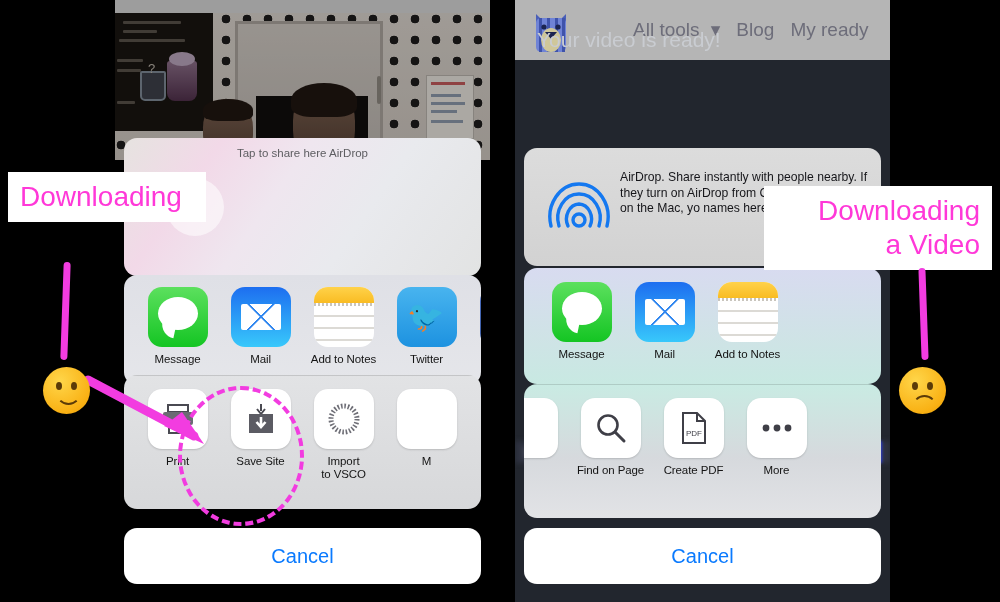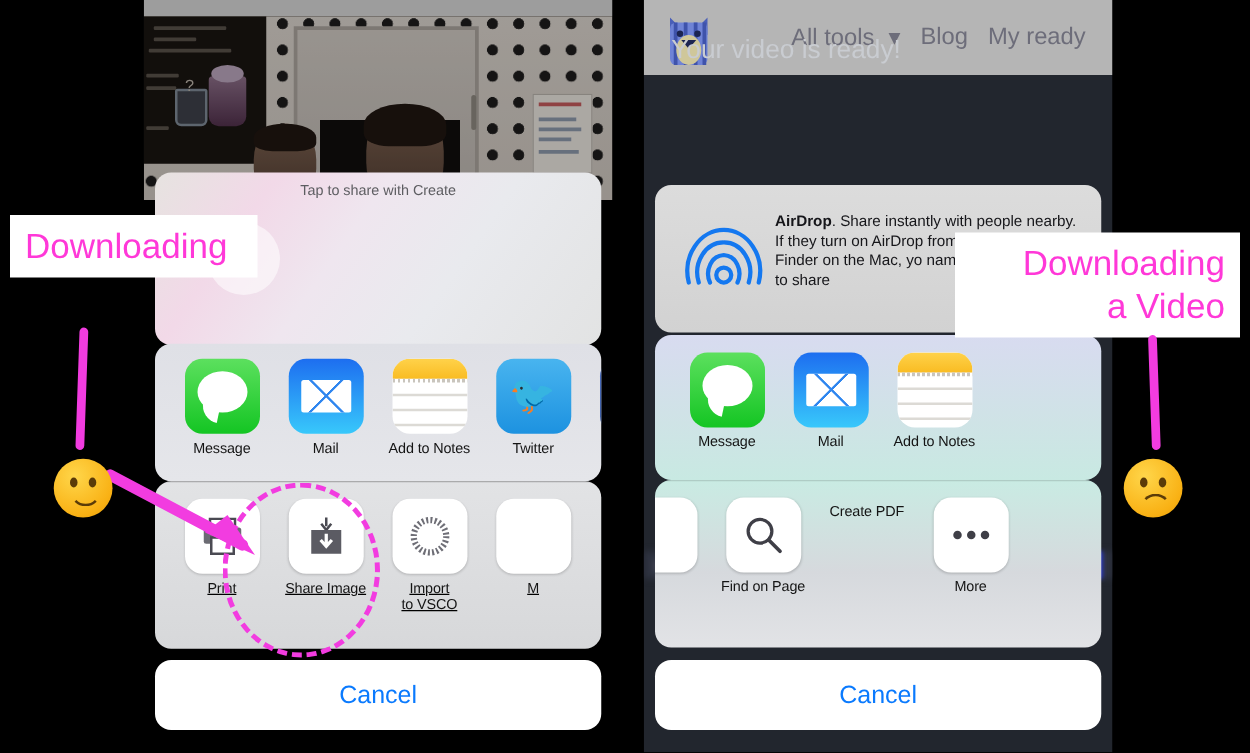--- a/index.html
+++ b/index.html
@@ -91,21 +91,21 @@
     color:#6d6d7a;font-size:19px;white-space:nowrap;}
   .r-body{position:absolute;top:60px;left:0;width:375px;height:542px;background:#22262e;}
   .r-ready{position:absolute;top:28px;left:22px;color:#c9ccd1;font-size:21px;}
   .r-blurline{position:absolute;left:0;top:441px;width:375px;height:22px;background:#2e3240;
     color:rgba(200,200,205,.45);font-size:12px;overflow:hidden;filter:blur(2.4px);padding:3px 8px;box-sizing:border-box;}
   .r-blurbtn{position:absolute;right:8px;top:441px;width:52px;height:22px;background:#2b3bd6;filter:blur(1.6px);}
 
   .ad2{top:148px;height:118px;background:linear-gradient(180deg,#dcdcdc,#d2d2d2);}
   .ad2-ico{position:absolute;left:22px;top:26px;width:66px;height:66px;}
   .ad2-txt{position:absolute;left:96px;top:22px;width:248px;color:#16161a;font-size:12.2px;line-height:15.5px;}
-  .ad2-txt b{font-weight:bold;}
+  .ad2-txt b{font-weight:normal;}
 
   .r-apps{background:linear-gradient(180deg,#d8dbf0 0%,#cfe3e6 60%,#c8e9e2 100%);}
   .r-acts{background:linear-gradient(180deg,#c9ebe3 0%,#d6d9dd 55%,#e2e3e6 100%);}
 
   
   .note{position:absolute;background:#fff;color:#ff38d8;font-size:28px;line-height:34px;padding:8px 12px;box-sizing:border-box;}
   .note.l{left:8px;top:172px;width:198px;text-align:left;}
   .note.r{left:764px;top:186px;width:228px;text-align:right;}
 
   .tick{position:absolute;width:7px;background:#f23ce0;border-radius:4px;}
@@ -161,21 +161,21 @@
       </div>
       <div class="ph-body"></div>
       <div class="ph-head ph-h1"></div>
       <div class="ph-hair ph-hair1"></div>
       <div class="ph-head ph-h2"></div>
       <div class="ph-hair ph-hair2"></div>
       <div class="photo-dim"></div>
     </div>
 
     <div class="sheet airdrop-card">
-      <div class="airdrop-title">Tap to share with Create</div>
+      <div class="airdrop-title">Tap to share here AirDrop</div>
       <div class="ad-ghost"></div>
     </div>
 
     <div class="sheet row-apps" style="top:275px;height:110px;">
       <div class="tiles" style="padding-top:12px;">
         <div class="tile">
           <div class="ico ic-msg"></div>
           <div class="lbl">Message</div>
         </div>
         <div class="tile">
@@ -200,21 +200,21 @@
             </div>
           <div class="lbl">Twitter</div>
         </div>
         <div class="tile">
           <div class="ico ic-fb"></div>
           <div class="lbl">F</div>
         </div>
       </div>
     </div>
 
-    <div class="sheet row-acts" style="top:385px;height:134px;text-decoration:underline;">
+    <div class="sheet row-acts" style="top:375px;height:134px;">
       <div class="hairline" style="top:0"></div>
       <div class="tiles" style="padding-top:14px;">
         <div class="tile act">
           <div class="ico">
               <span class="g">
             <svg width="34" height="30" viewBox="0 0 34 30">
                   <rect x="7" y="1" width="20" height="7" fill="none" stroke="#4a4a52" stroke-width="2"></rect>
                   <rect x="2" y="8" width="30" height="13" rx="2" fill="#6b6b73"></rect>
                   <rect x="8" y="16" width="18" height="13" fill="#fff" stroke="#4a4a52" stroke-width="2"></rect>
                 </svg>
@@ -225,21 +225,21 @@
         <div class="tile act">
           <div class="ico">
               <span class="g">
             <svg width="30" height="32" viewBox="0 0 30 32">
                   <path d="M15 1v7M11 6l4 5 4-5" stroke="#4a4a52" stroke-width="2" fill="none"></path>
                   <rect x="3" y="11" width="24" height="19" fill="#5b5b63"></rect>
                   <path d="M15 14v9M10.5 19l4.5 5 4.5-5" stroke="#fff" stroke-width="2.6" fill="none"></path>
                 </svg>
           </span>
             </div>
-          <div class="lbl">Share Image</div>
+          <div class="lbl">Save Site</div>
         </div>
         <div class="tile act">
           <div class="ico">
               <span class="g">
             <svg width="32" height="32" viewBox="0 0 32 32">
                   <circle cx="16" cy="16" r="13" fill="none" stroke="#6e6e76" stroke-width="5" stroke-dasharray="1.6 1.8"></circle>
                 </svg>
           </span>
             </div>
           <div class="lbl">Import<br>to VSCO</div>
@@ -349,20 +349,29 @@
               <span class="g">
             <svg width="32" height="32" viewBox="0 0 32 32">
                   <circle cx="13" cy="13" r="9.5" fill="none" stroke="#3f3f47" stroke-width="2.6"></circle>
                   <path d="M20 20 L29 29" stroke="#3f3f47" stroke-width="3" stroke-linecap="round"></path>
                 </svg>
           </span>
             </div>
           <div class="lbl">Find on Page</div>
         </div>
         <div class="tile act">
+          <div class="ico">
+              <span class="g">
+            <svg width="28" height="34" viewBox="0 0 28 34">
+                  <path d="M3 2 h14 l8 8 v22 h-22 z" fill="#fff" stroke="#3f3f47" stroke-width="2"></path>
+                  <path d="M17 2 v8 h8" fill="none" stroke="#3f3f47" stroke-width="2"></path>
+                  <text x="14" y="25" font-size="8" font-family="Liberation Sans, sans-serif" fill="#3f3f47" text-anchor="middle">PDF</text>
+                </svg>
+          </span>
+            </div>
           <div class="lbl">Create PDF</div>
         </div>
         <div class="tile act">
           <div class="ico">
               <span class="g">
             <svg width="30" height="8" viewBox="0 0 30 8">
                   <circle cx="4" cy="4" r="3.4" fill="#3f3f47"></circle>
                   <circle cx="15" cy="4" r="3.4" fill="#3f3f47"></circle>
                   <circle cx="26" cy="4" r="3.4" fill="#3f3f47"></circle>
                 </svg>

